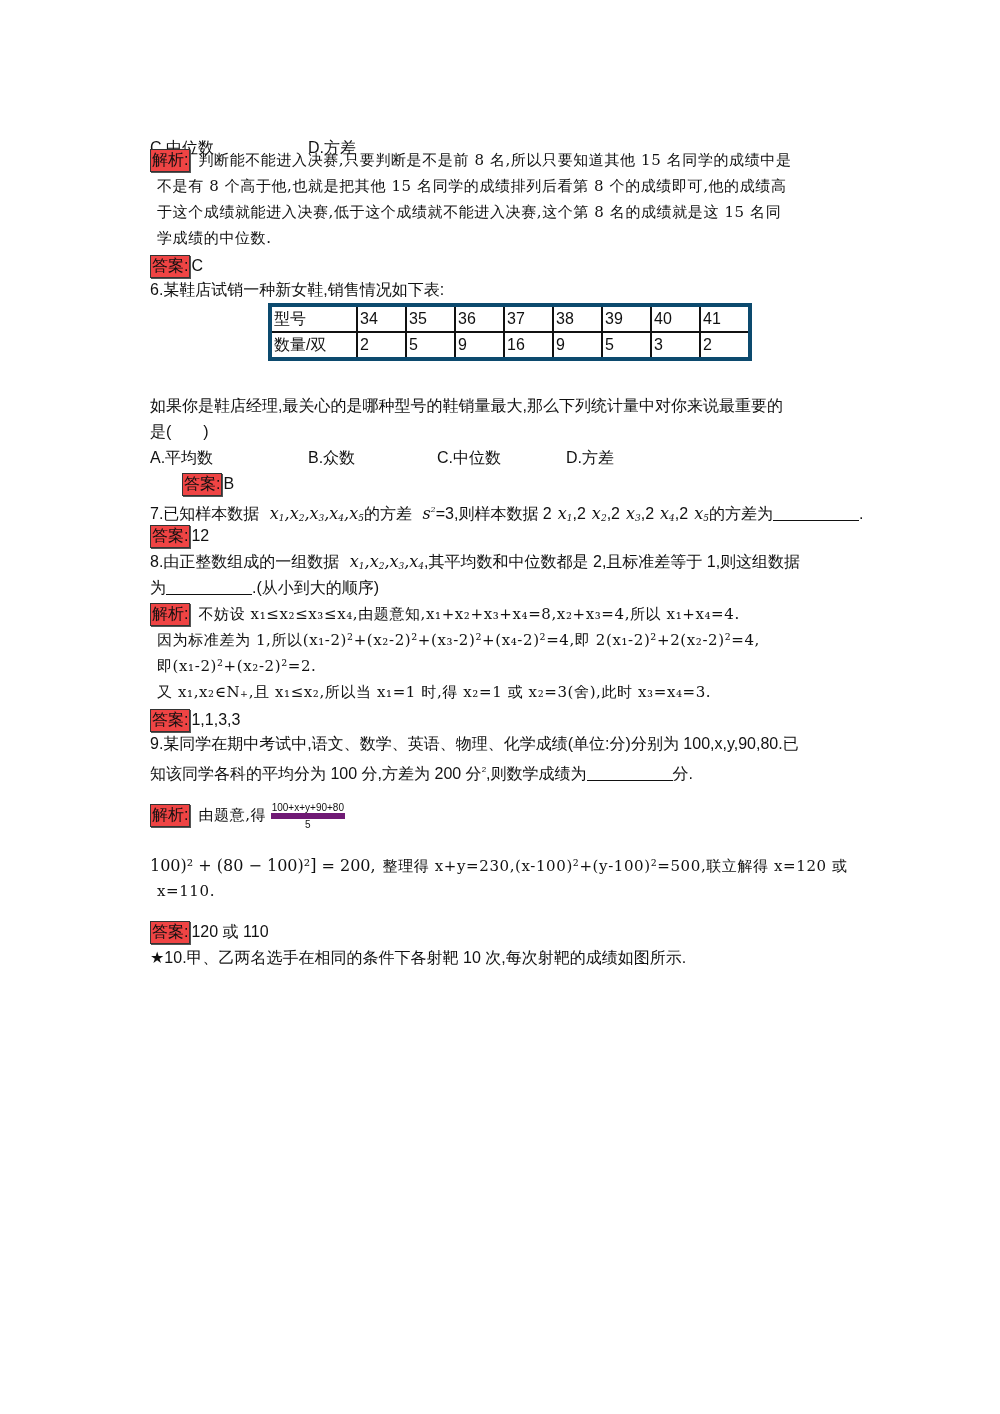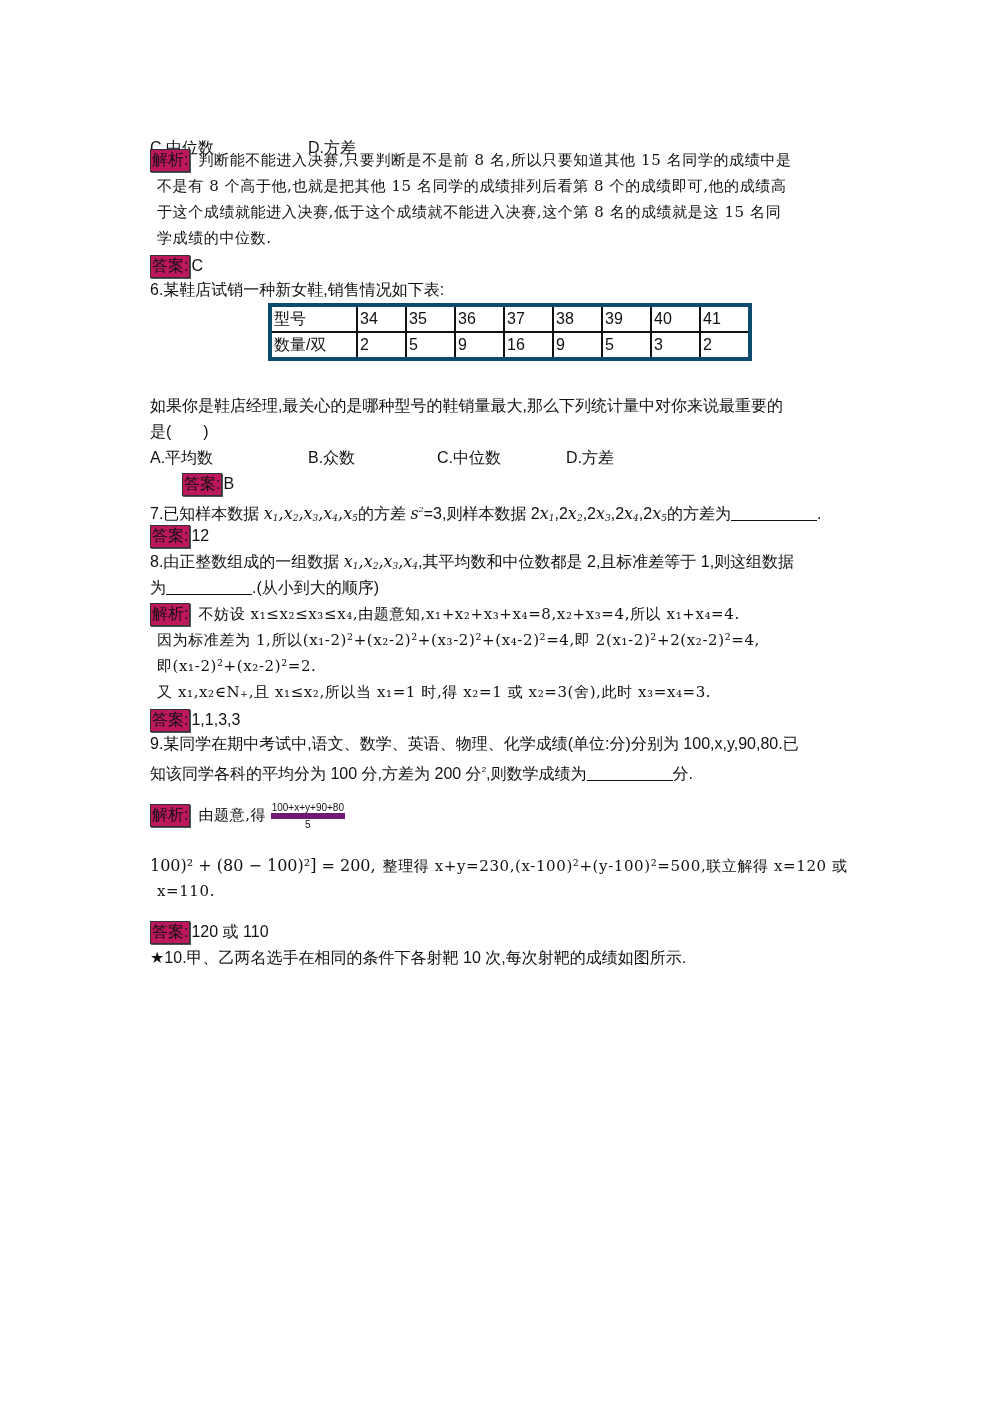--- a/index.html
+++ b/index.html
@@ -1,24 +1,24 @@
 <!DOCTYPE html>
 <html><head>
 <meta charset="utf-8">
 <style>
   html, body { margin: 0; padding: 0; background: #ffffff; }
   body { width: 1000px; height: 1414px; position: relative; overflow: hidden;
          font-family: "Liberation Sans", "DejaVu Sans", sans-serif; color: #111; }
   .page { position: absolute; left: 150px; top: 120px; width: 700px; font-size: 16px; }
   .line { position: absolute; left: 0; white-space: nowrap; line-height: 24px; height: 24px; }
   .song { font-family: "DejaVu Serif", serif; font-size: 15px; letter-spacing: 0.6px; padding-left: 7px; }
-  .tag { display: inline-block; background: #be185d; border: 1px solid #333; padding: 0 1px;
+  .tag { display: inline-block; background: #ef4444; border: 1px solid #333; padding: 0 1px;
          line-height: 20px; height: 21px; box-shadow: 1px 1px 0 #555; margin-right: 1px; }
   .opt { display: inline-block; }
-  .i { font-style: italic; font-family: "DejaVu Serif", serif; }
+  .i { font-style: italic; font-family: "DejaVu Serif", serif; margin-left: 6px; }
   sub { font-size: 9px; vertical-align: -2px; }
   sup { font-size: 8px; vertical-align: 7px; }
   .blank { display: inline-block; width: 86px; border-bottom: 1px solid #111; height: 16px; vertical-align: -2px; }
   table.shoe { position: absolute; left: 118px; top: 183px; border-collapse: collapse;
                border: 4px solid #0c4a6e; font-size: 16px; }
   table.shoe td { border: 2px solid #111; height: 24px; padding: 0 2px; text-align: left; }
   table.shoe td.h { width: 80px; }
   table.shoe td.v { width: 43px; }
   .math { font-family: "DejaVu Serif", serif; font-size: 16px; }
   .frac { display: inline-block; text-align: center; vertical-align: middle; font-size: 10px; line-height: 11px; }

